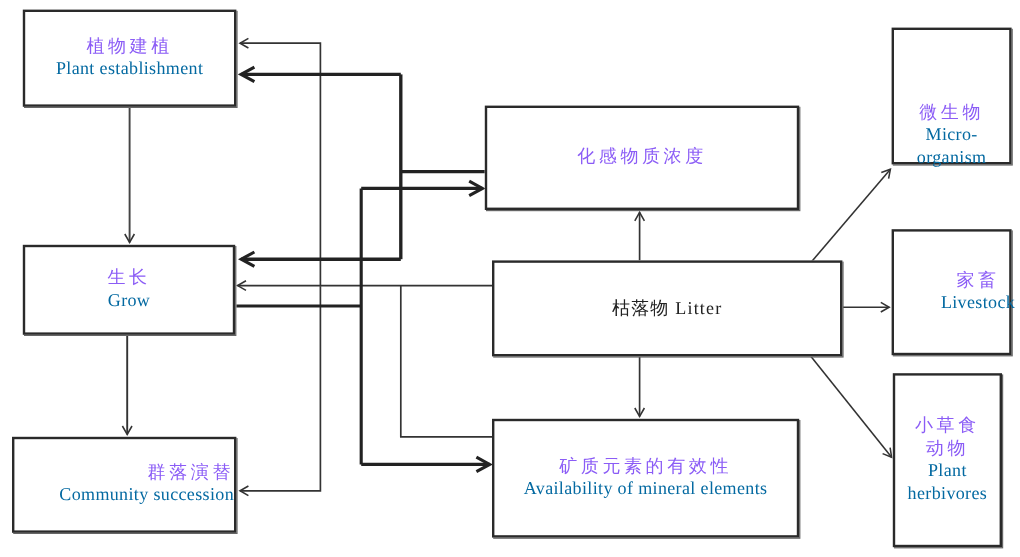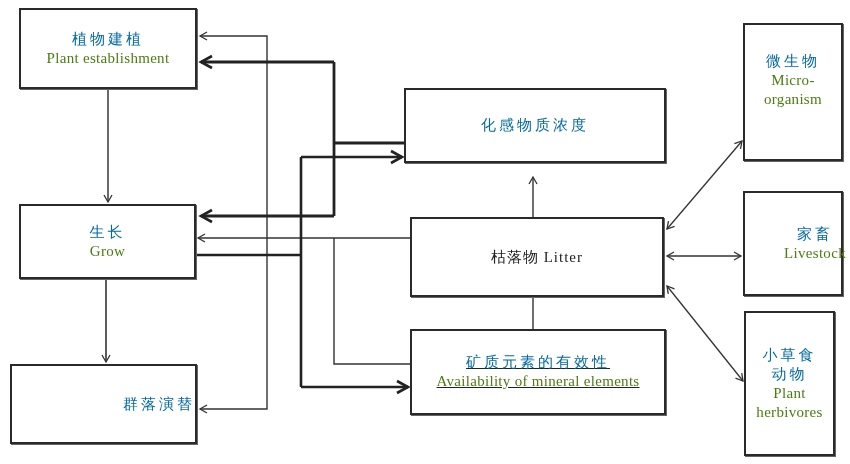--- a/index.html
+++ b/index.html
@@ -3,30 +3,30 @@
 <meta charset="utf-8">
 <style>
   html, body { margin: 0; padding: 0; background: #ffffff; }
   body { width: 850px; height: 464px; position: relative; overflow: hidden;
          font-family: "Liberation Serif", "DejaVu Serif", serif; color: #222; }
   svg.wires { position: absolute; left: 0; top: 0; width: 850px; height: 464px; }
   .box { position: absolute; box-sizing: border-box; border: 2px solid #2a2a2a;
          background: #fff; display: flex; flex-direction: column;
          align-items: center; justify-content: center; text-align: center;
          box-shadow: 1px 1px 0 #666; }
-  .box .zh { font-size: 15px; letter-spacing: 3px; line-height: 19px; color: #0369a1; }
-  .box .en { font-size: 15px; line-height: 19px; color: #4d7c0f; letter-spacing: 0.3px; }
+  .box .zh { font-size: 15px; letter-spacing: 3px; line-height: 19px; color: #8b5cf6; }
+  .box .en { font-size: 15px; line-height: 19px; color: #0369a1; letter-spacing: 0.3px; }
   #b-plant { left: 19px; top: 8px; width: 178px; height: 81px; }
   #b-grow { left: 19px; top: 204px; width: 177px; height: 75px; }
   #b-comm { left: 10px; top: 364px; width: 187px; height: 80px; align-items: flex-end; }
-  #b-conc { left: 404px; top: 88px; width: 262px; height: 75px; }
-  #b-litter { left: 410px; top: 217px; width: 254px; height: 80px; }
+  #b-conc { left: 404px; top: 88px; width: 262px; height: 87px; }
+  #b-litter { left: 410px; top: 217px; width: 292px; height: 80px; }
   #b-litter .row { font-size: 15px; letter-spacing: 1px; }
-  #b-min { left: 410px; top: 329px; width: 256px; height: 86px; text-decoration: underline; }
-  #b-micro { left: 743px; top: 23px; width: 100px; height: 138px; justify-content: flex-start; padding-top: 27px; }
+  #b-min { left: 410px; top: 349px; width: 256px; height: 99px; }
+  #b-micro { left: 743px; top: 23px; width: 100px; height: 114px; justify-content: flex-start; padding-top: 60px; }
   #b-live { left: 743px; top: 191px; width: 100px; height: 105px; padding-left: 44px; }
   #b-small { left: 744px; top: 311px; width: 91px; height: 145px; }
 </style>
 </head>
 <body>
 
 <svg class="wires" viewBox="0 0 850 464">
   <defs>
     <marker id="thin-arrow" markerWidth="10" markerHeight="10" refX="8" refY="5" orient="auto" markerUnits="userSpaceOnUse">
       <path d="M1,1 L8,5 L1,9" fill="none" stroke="#333" stroke-width="1.3"></path>
@@ -96,20 +96,21 @@
   <div class="en">Plant establishment</div>
 </div>
 
 <div class="box" id="b-grow">
   <div class="zh">生长</div>
   <div class="en">Grow</div>
 </div>
 
 <div class="box" id="b-comm">
   <div class="zh">群落演替</div>
+  <div class="en">Community succession</div>
 </div>
 
 <div class="box" id="b-conc">
   <div class="zh">化感物质浓度</div>
 </div>
 
 <div class="box" id="b-litter">
   <div class="row">
     <span>枯落物</span>
     <span>Litter</span>

